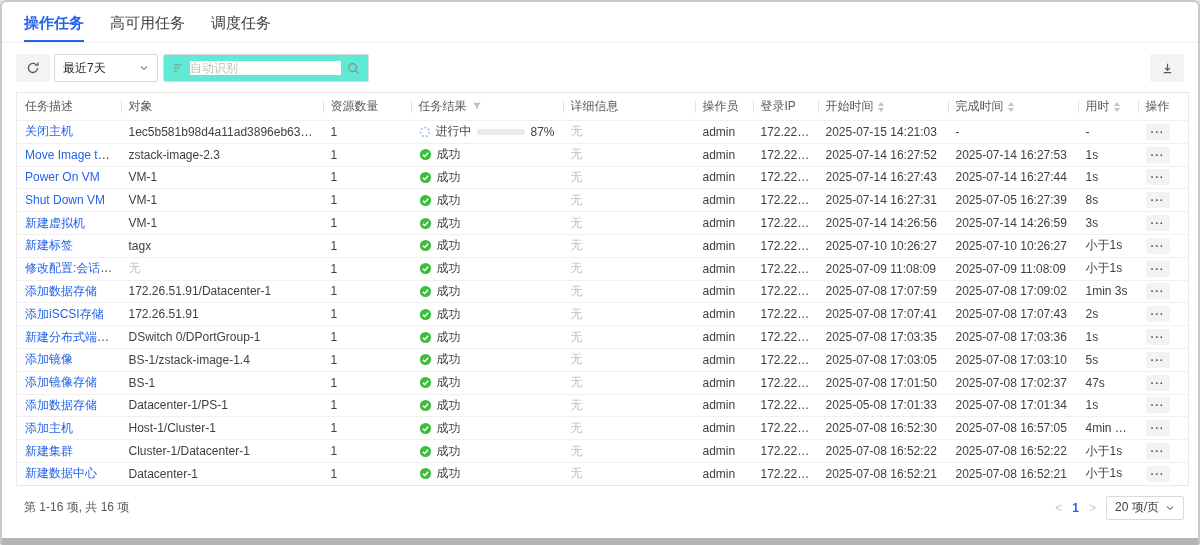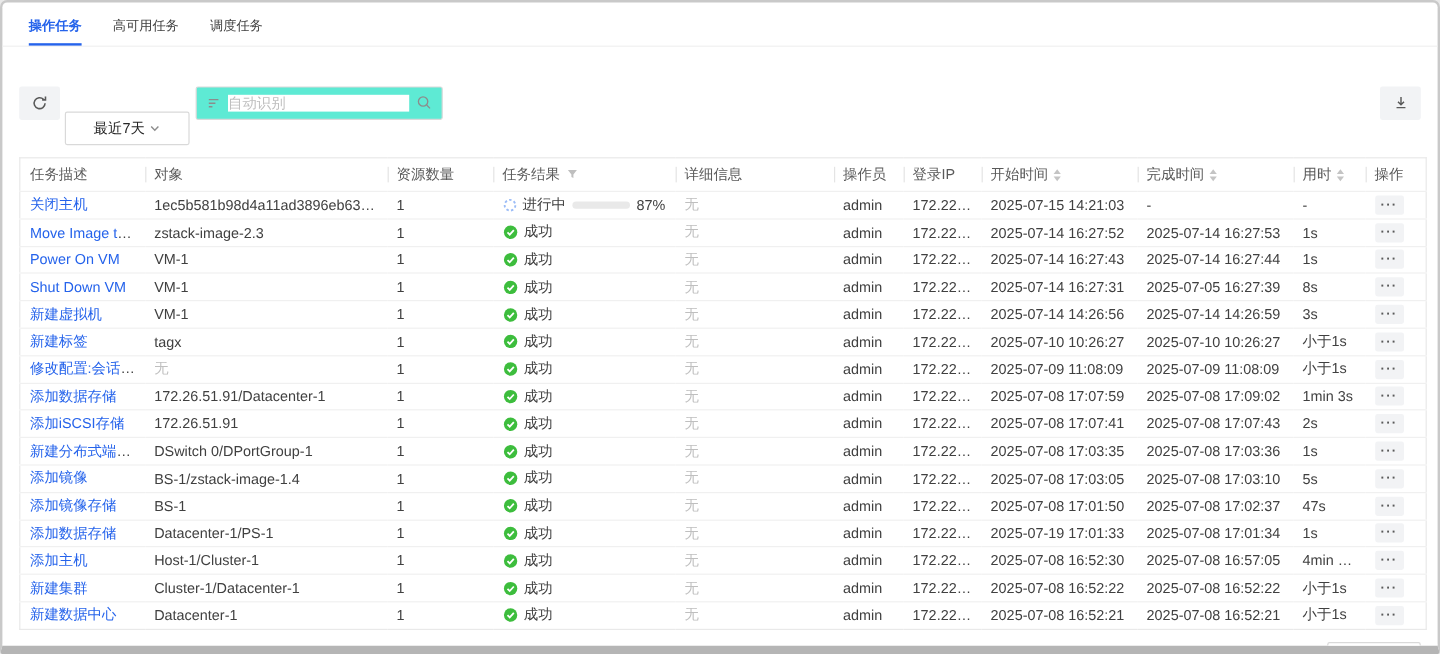--- a/index.html
+++ b/index.html
@@ -6,30 +6,30 @@
   html,body { background:#e9e9e9; }
   body { font-family:"Liberation Sans","DejaVu Sans",sans-serif; }
   .frame {
     width:1200px; height:545px; background:#fff;
     border:2px solid #c9c9c9; border-bottom:7px solid #b5b5b5;
     border-radius:6px 6px 3px 3px; overflow:hidden; position:relative;
   }
   
   .page-title { font-size:16px; font-weight:bold; color:#1f1f1f; padding:13px 0 0 22px; }
   .tabs { display:flex; gap:26px; padding:12px 0 0 22px; border-bottom:1px solid #f0f0f0; }
-  .tab { font-size:11px; color:#404040; padding-bottom:9px; cursor:pointer; position:relative; }
+  .tab { font-size:15px; color:#404040; padding-bottom:9px; cursor:pointer; position:relative; }
   .tab.active { color:#2563eb; font-weight:bold; }
   .tab.active::after { content:''; position:absolute; left:0; right:0; bottom:0; height:2px; background:#2563eb; }
   
   .toolbar { display:flex; align-items:center; padding:11px 14px 10px 14px; }
   .icon-btn { width:34px; height:28px; background:#f2f3f5; border:none; border-radius:2px;
               display:flex; align-items:center; justify-content:center; cursor:pointer; }
   .select-box { height:28px; margin-left:4px; background:#fff; border:1px solid #d9d9d9; border-radius:2px;
-                display:flex; align-items:center; justify-content:space-between; padding:0 23px; width:104px;
-                font-size:12px; color:#262626; cursor:pointer;margin-top:43px; }
+                display:flex; align-items:center; justify-content:space-between; padding:0 8px; width:104px;
+                font-size:12px; color:#262626; cursor:pointer; }
   .search-box { height:28px; margin-left:5px; width:206px; background:#5eead4; border:1px solid #d9d9d9; border-radius:2px;
                 display:flex; align-items:center; padding:0 8px; gap:6px; }
   .search-box input { border:none; outline:none; flex:1; font-size:12px; color:#262626; min-width:0;
                       font-family:"Liberation Sans","DejaVu Sans",sans-serif; }
   .search-box input::placeholder { color:#bfbfbf; }
   .toolbar-spacer { flex:1; }
   
   .table-wrap { margin:0 14px; }
   table { width:1172px; border-collapse:collapse; table-layout:fixed; border:1px solid #e9e9e9; }
   th { font-size:12px; font-weight:normal; color:#595959; text-align:left; padding:5px 8px; height:24px;
@@ -448,21 +448,21 @@
                     <circle cx="7" cy="7" r="6" fill="#3dbd3d"></circle>
                     <polyline points="4.2,7.2 6.2,9.2 9.9,5.1" fill="none" stroke="#fff" stroke-width="1.6"></polyline>
                   </svg>
                 </span>
                 <span class="status-label">成功</span>
               </span>
             </td>
             <td class="muted">无</td>
             <td>admin</td>
             <td>172.22.2...</td>
-            <td>2025-07-19 17:01:33</td>
+            <td>2025-05-08 17:01:33</td>
             <td>2025-07-08 17:01:34</td>
             <td>1s</td>
             <td><button class="more-btn">···</button></td>
           </tr>
           <tr>
             <td><a class="task-link">添加主机</a></td>
             <td>Host-1/Cluster-1</td>
             <td>1</td>
             <td>
               <span class="result-cell">

